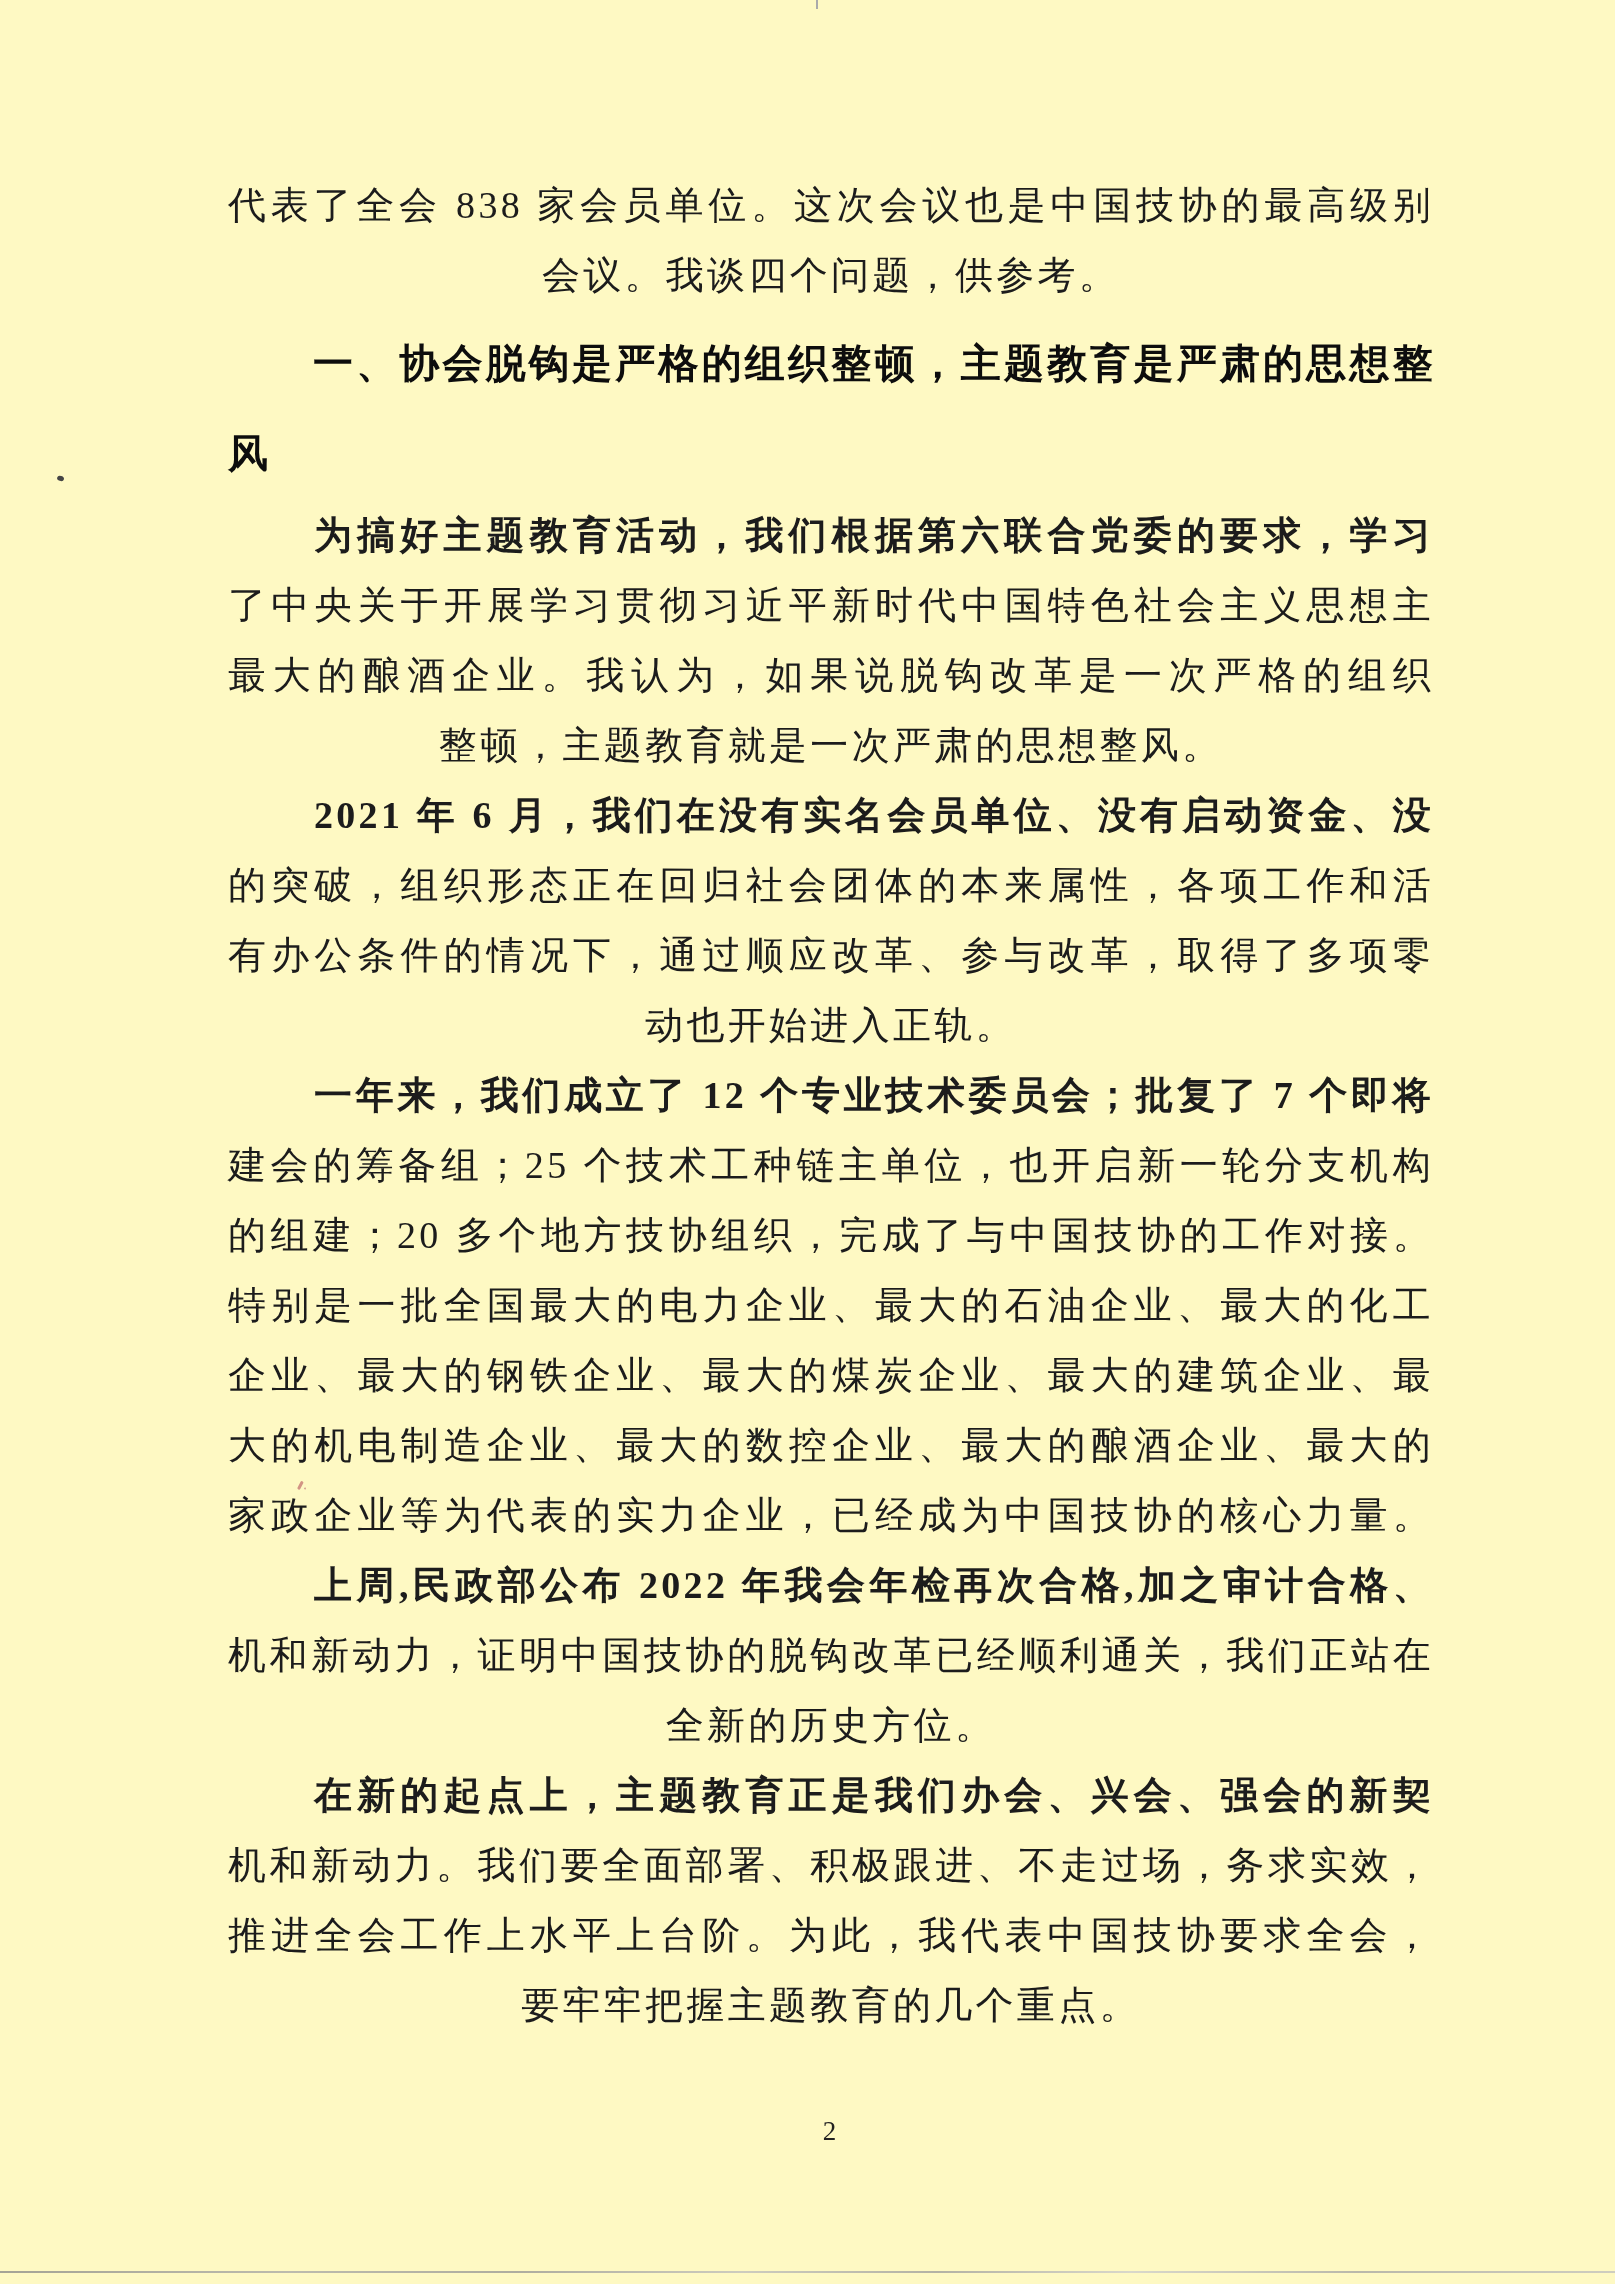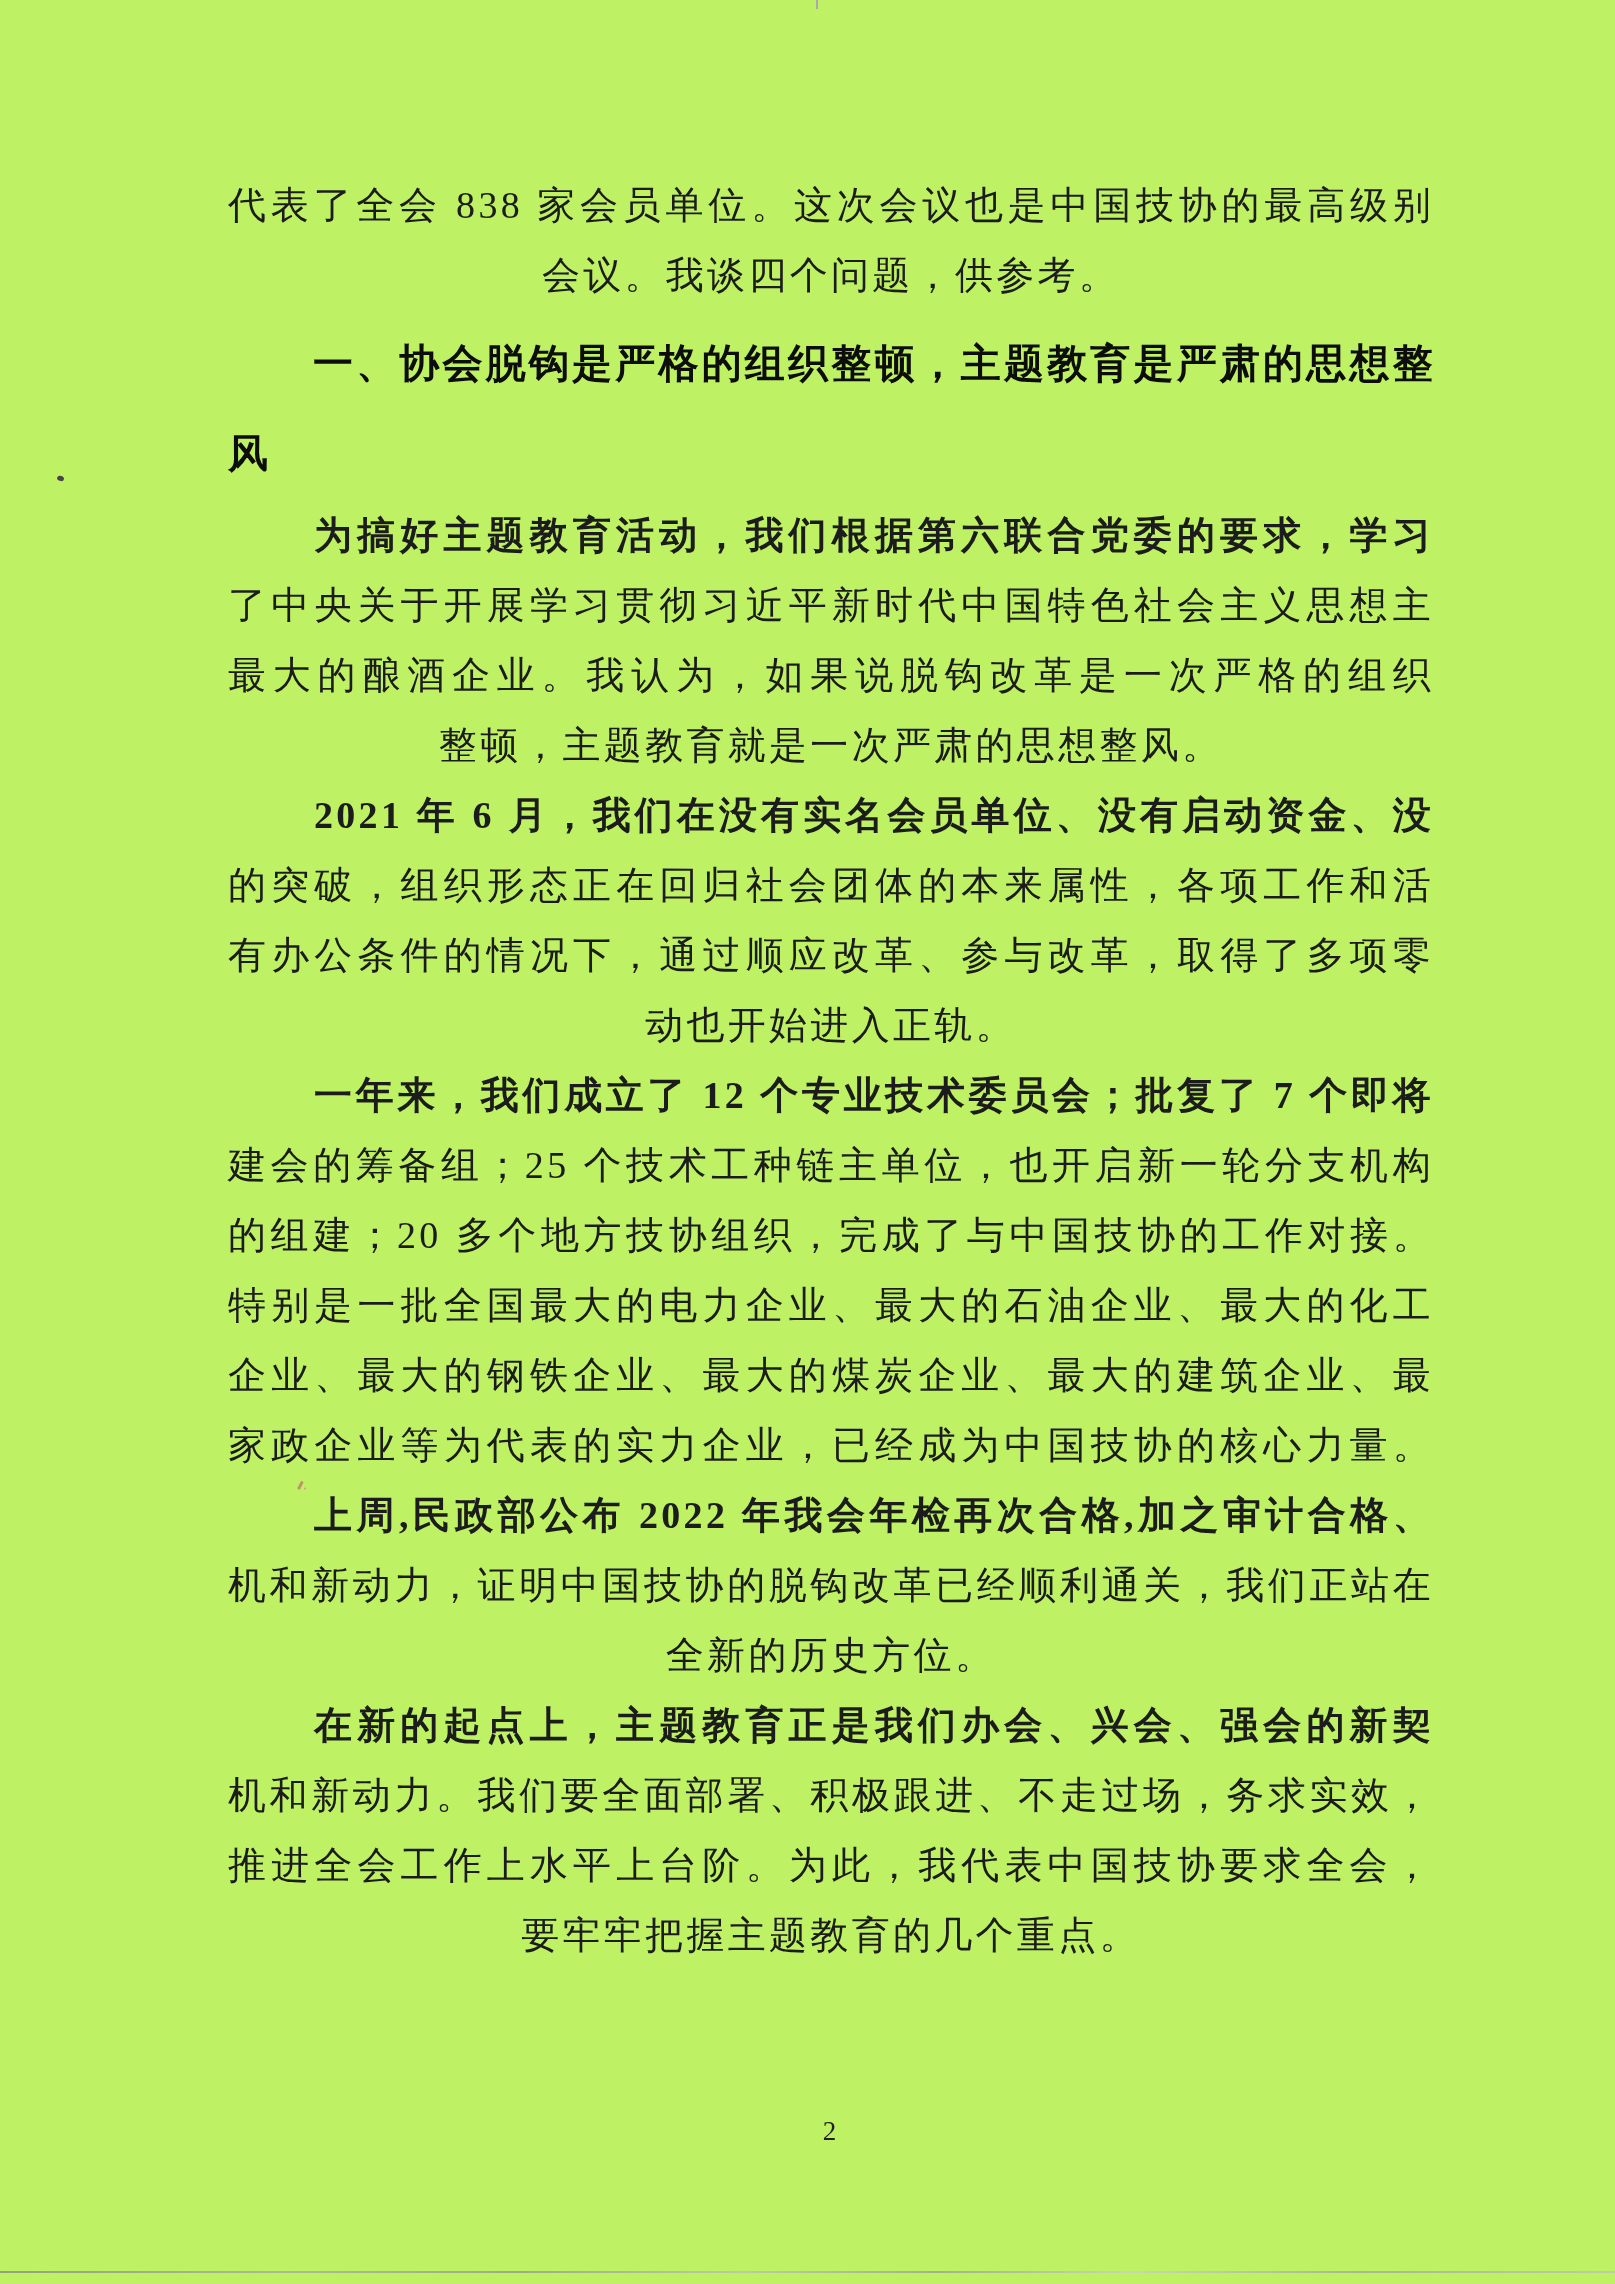--- a/index.html
+++ b/index.html
@@ -1,21 +1,21 @@
 <!DOCTYPE html>
 <html style="font-size:10.4px"><head>
 <meta charset="utf-8">
 <style>
   html, body { margin: 0; padding: 0; background: #ffffff; }
 
   .page {
     position: relative;
     width: 1616px;
     height: 2284px;
-    background: #bef264;
+    background: #fef9c3;
     overflow: hidden;
     font-family: "Liberation Serif", "DejaVu Serif", serif;
     color: #1c1c1c;
   }
 
   .content {
     position: absolute;
     left: 228px;
     top: 170px;
     width: 1206px;
@@ -148,20 +148,21 @@
     <div class="ln">整顿，主题教育就是一次严肃的思想整风。</div>
     <div class="ln j ind">2021 年 6 月，我们在没有实名会员单位、没有启动资金、没</div>
     <div class="ln j">的突破，组织形态正在回归社会团体的本来属性，各项工作和活</div>
     <div class="ln j">有办公条件的情况下，通过顺应改革、参与改革，取得了多项零</div>
     <div class="ln">动也开始进入正轨。</div>
     <div class="ln j ind">一年来，我们成立了 12 个专业技术委员会；批复了 7 个即将</div>
     <div class="ln j">建会的筹备组；25 个技术工种链主单位，也开启新一轮分支机构</div>
     <div class="ln j">的组建；20 多个地方技协组织，完成了与中国技协的工作对接。</div>
     <div class="ln j">特别是一批全国最大的电力企业、最大的石油企业、最大的化工</div>
     <div class="ln j">企业、最大的钢铁企业、最大的煤炭企业、最大的建筑企业、最</div>
+    <div class="ln j">大的机电制造企业、最大的数控企业、最大的酿酒企业、最大的</div>
     <div class="ln j">家政企业等为代表的实力企业，已经成为中国技协的核心力量。</div>
     <div class="ln j ind">上周,民政部公布 2022 年我会年检再次合格,加之审计合格、</div>
     <div class="ln j">机和新动力，证明中国技协的脱钩改革已经顺利通关，我们正站在</div>
     <div class="ln">全新的历史方位。</div>
     <div class="ln j ind">在新的起点上，主题教育正是我们办会、兴会、强会的新契</div>
     <div class="ln j">机和新动力。我们要全面部署、积极跟进、不走过场，务求实效，</div>
     <div class="ln j">推进全会工作上水平上台阶。为此，我代表中国技协要求全会，</div>
     <div class="ln">要牢牢把握主题教育的几个重点。</div>
   </div>
 

